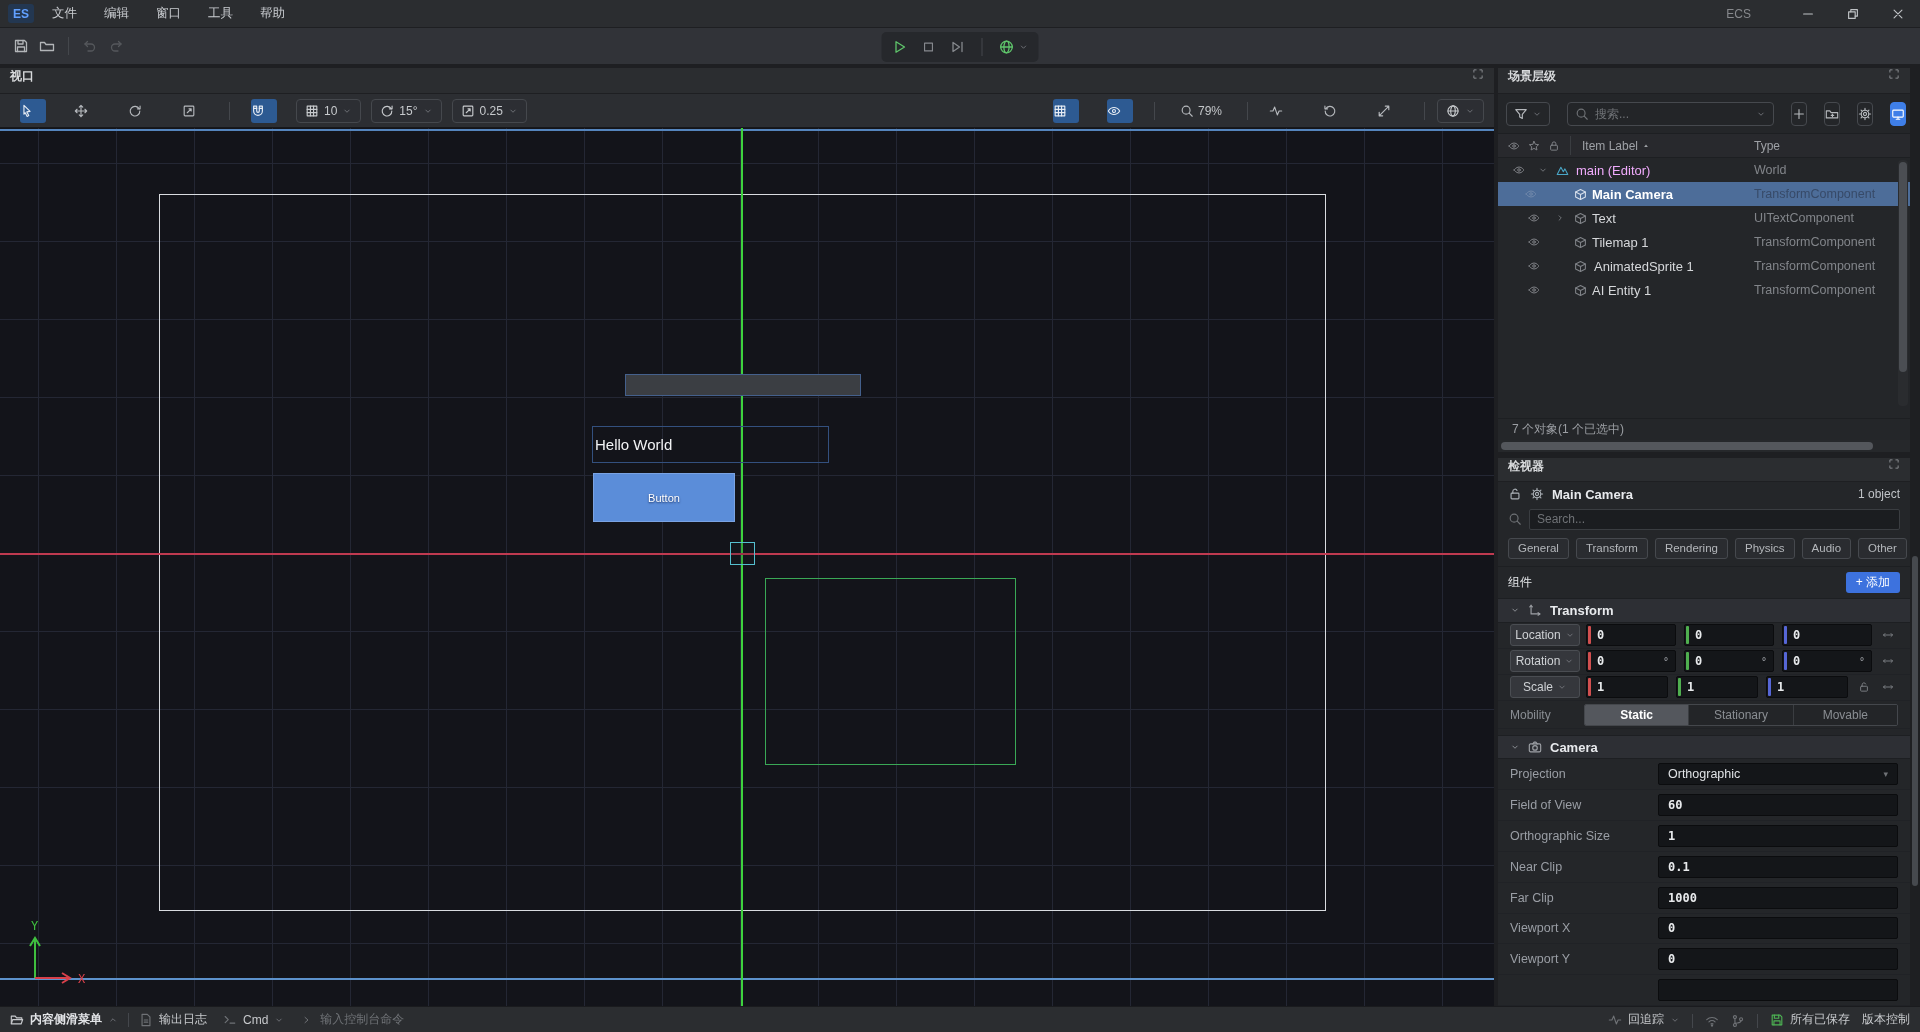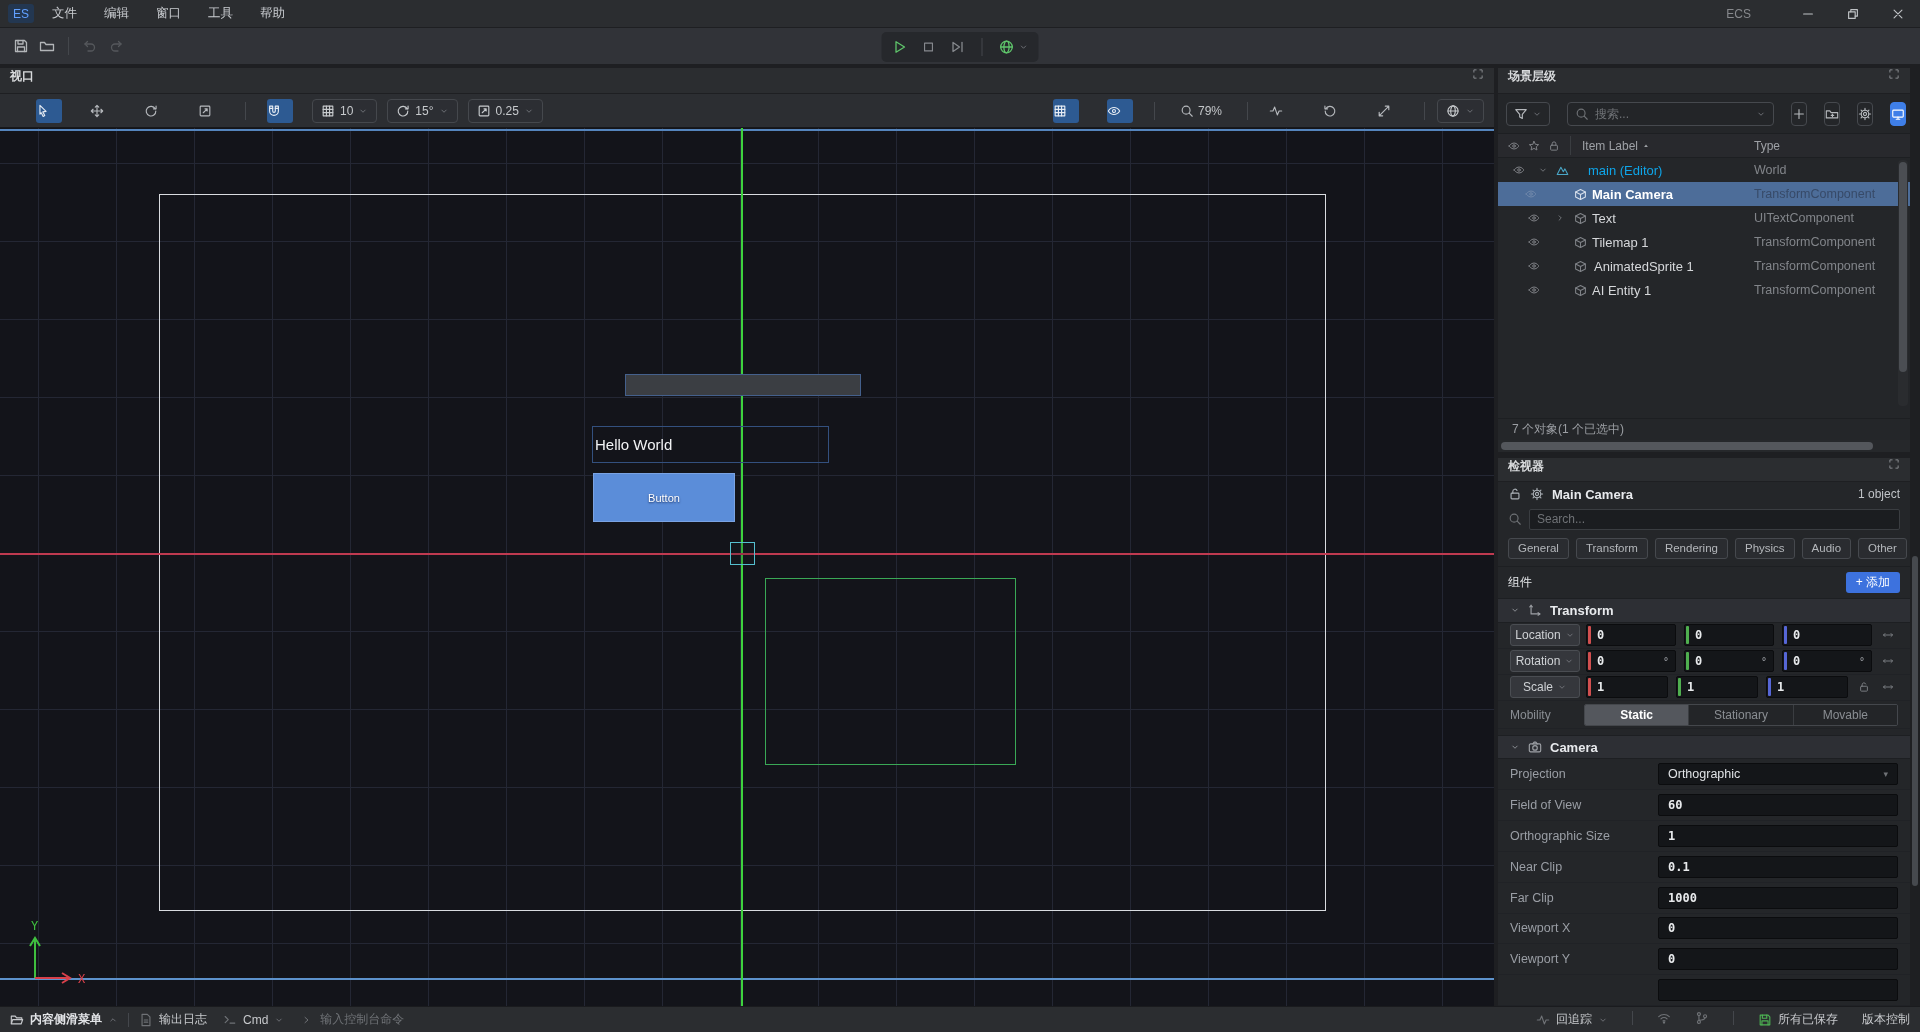--- a/index.html
+++ b/index.html
@@ -3,21 +3,21 @@
 <meta charset="utf-8">
 <style>
   *{margin:0;padding:0;box-sizing:border-box}
   html,body{width:1920px;height:1032px;overflow:hidden;background:#1e1f22;
     font-family:"Liberation Sans", sans-serif;color:#cfd2d6;-webkit-font-smoothing:antialiased}
   .ic{width:16px;height:16px;stroke:currentColor;fill:none;stroke-width:1.3;stroke-linecap:round;stroke-linejoin:round;display:block}
   .ic.s12{width:12px;height:12px}.ic.s14{width:14px;height:14px}.ic.s10{width:10px;height:10px}
   
   .titlebar{height:28px;background:#2b2d30;display:flex;align-items:center;border-bottom:1px solid #1e1f22}
   .es-logo{margin-left:8px;width:26px;height:19px;border-radius:3px;background:#233751;color:#61a0ff;
-    font-weight:normal;font-size:12px;display:flex;align-items:center;justify-content:center}
+    font-weight:bold;font-size:12px;display:flex;align-items:center;justify-content:center}
   .menus{display:flex;margin-left:18px;gap:27px;font-size:12.5px;color:#c9ccd0}
   .menus span{cursor:default}
   .tb-right{margin-left:auto;display:flex;align-items:center}
   .mode{color:#87898d;font-size:12px;margin-right:34px}
   .winbtn{width:45px;height:28px;display:flex;align-items:center;justify-content:center;color:#c0c3c6}
   
   .toolbar{height:38px;background:#313338;border-bottom:2px solid #1e1f22;position:relative;display:flex;align-items:center}
   .tb-ic{width:26px;height:26px;display:flex;align-items:center;justify-content:center;color:#b2b5b8;border-radius:3px}
   .tb-ic.dim{color:#55585c}
   .tb-div{width:1px;height:18px;background:#44474c;margin:0 8px}
@@ -26,21 +26,21 @@
   .playbar .green{color:#5fc56b}.playbar .gray{color:#85888d}
   .chevtx{color:#7a7d82}
   
   .workspace{position:absolute;top:68px;left:0;right:0;bottom:26px;display:flex;background:#1e1f22;gap:4px}
   .panel{background:#242629}
   .phead{height:26px;background:#2b2d30;border-bottom:1px solid #1e1f22;display:flex;align-items:flex-start;
     padding:0 10px;font-size:12px;font-weight:bold;color:#d8dadc}
   .phead .exp{margin-left:auto;color:#8a8d91}
   
   .vp{width:1494px;display:flex;flex-direction:column}
-  .vptools{height:34px;background:#2c2e32;display:flex;align-items:center;padding:0 22px;position:relative;border-bottom:1px solid #17181b}
+  .vptools{height:34px;background:#2c2e32;display:flex;align-items:center;padding:0 6px;position:relative;border-bottom:1px solid #17181b}
   .vt-btn{width:26px;height:24px;border-radius:3px;display:flex;align-items:center;justify-content:flex-start;color:#b6b9bd;margin:0 14px}
   .vt-btn.on{background:#2d5a92;color:#e6ecf4}
   .vt-chip{height:24px;border:1px solid #45484d;border-radius:4px;background:#2c2e33;display:flex;align-items:center;
     gap:5px;padding:0 8px;margin:0 5px;color:#c7cacd;font-size:12px}
   .vt-sep{width:1px;height:18px;background:#44474c;margin:0 7px}
   .vt-right{position:absolute;right:10px;top:5px;display:flex;align-items:center}
   .ztext{font-size:12px;color:#c3c6c9;margin-left:4px}
   
   .canvas{position:relative;flex:1;overflow:hidden;background-color:#13141a;
     background-image:linear-gradient(#242734 1px,transparent 1px),linear-gradient(90deg,#242734 1px,transparent 1px);
@@ -122,21 +122,21 @@
   .plabel{font-size:12.5px;color:#9a9ea5}
   .pfield{margin-left:auto;width:240px;height:22px;background:#141619;border:1px solid #0b0c0e;border-radius:2px;
     display:flex;align-items:center;padding:0 9px;font-family:"DejaVu Sans Mono",monospace;font-size:12px;font-weight:bold;color:#e8eaec}
   .pfield.select{font-family:"Liberation Sans",sans-serif;font-weight:normal;font-size:12.5px;color:#dfe2e5}
   .pfield .dd{margin-left:auto;color:#6f7276;font-size:9px}
   
   .statusbar{position:absolute;left:0;right:0;bottom:0;height:26px;background:#2b2d30;border-top:1px solid #1a1b1e;
     display:flex;align-items:center;font-size:12px;color:#c8cacd;padding:0 10px;gap:10px}
   .sb-item{display:flex;align-items:center;gap:6px}
   .sb-div{width:1px;height:14px;background:#44474c}
-  .sb-right{margin-left:auto;display:flex;align-items:flex-start;gap:24px}
+  .sb-right{margin-left:auto;display:flex;align-items:flex-end;gap:12px}
   .dim{color:#6f7276}
   .greentx{color:#4db353}
 </style>
 </head>
 <body>
 
 <svg width="0" height="0" style="position:absolute">
   <defs>
     <symbol id="i-eye" viewBox="0 0 16 16">
         <path d="M1.5 8s2.5-4 6.5-4 6.5 4 6.5 4-2.5 4-6.5 4S1.5 8 1.5 8z"></path>
@@ -613,21 +613,21 @@
             <span class="hpos dimmy" style="left:40px">
                 <svg class="ic s10">
                   <use href="#i-chevd"></use>
                 </svg>
               </span>
             <span class="hpos" style="left:58px;color:#4aa8c9">
                 <svg class="ic s13" style="width:13px;height:13px">
                   <use href="#i-mountain"></use>
                 </svg>
               </span>
-            <span class="hpos" style="left:90px;color:#0ea5e9">main (Editor)</span>
+            <span class="hpos" style="left:78px;color:#f0abfc">main (Editor)</span>
             <span class="htype">World</span>
           </div>
           <div class="hrow sel">
             <span class="hpos" style="left:27px;color:#7189ab">
                 <svg class="ic s12">
                   <use href="#i-eye"></use>
                 </svg>
               </span>
             <span class="hpos" style="left:76px;color:#d7dfeb">
                 <svg class="ic s13" style="width:13px;height:13px">

